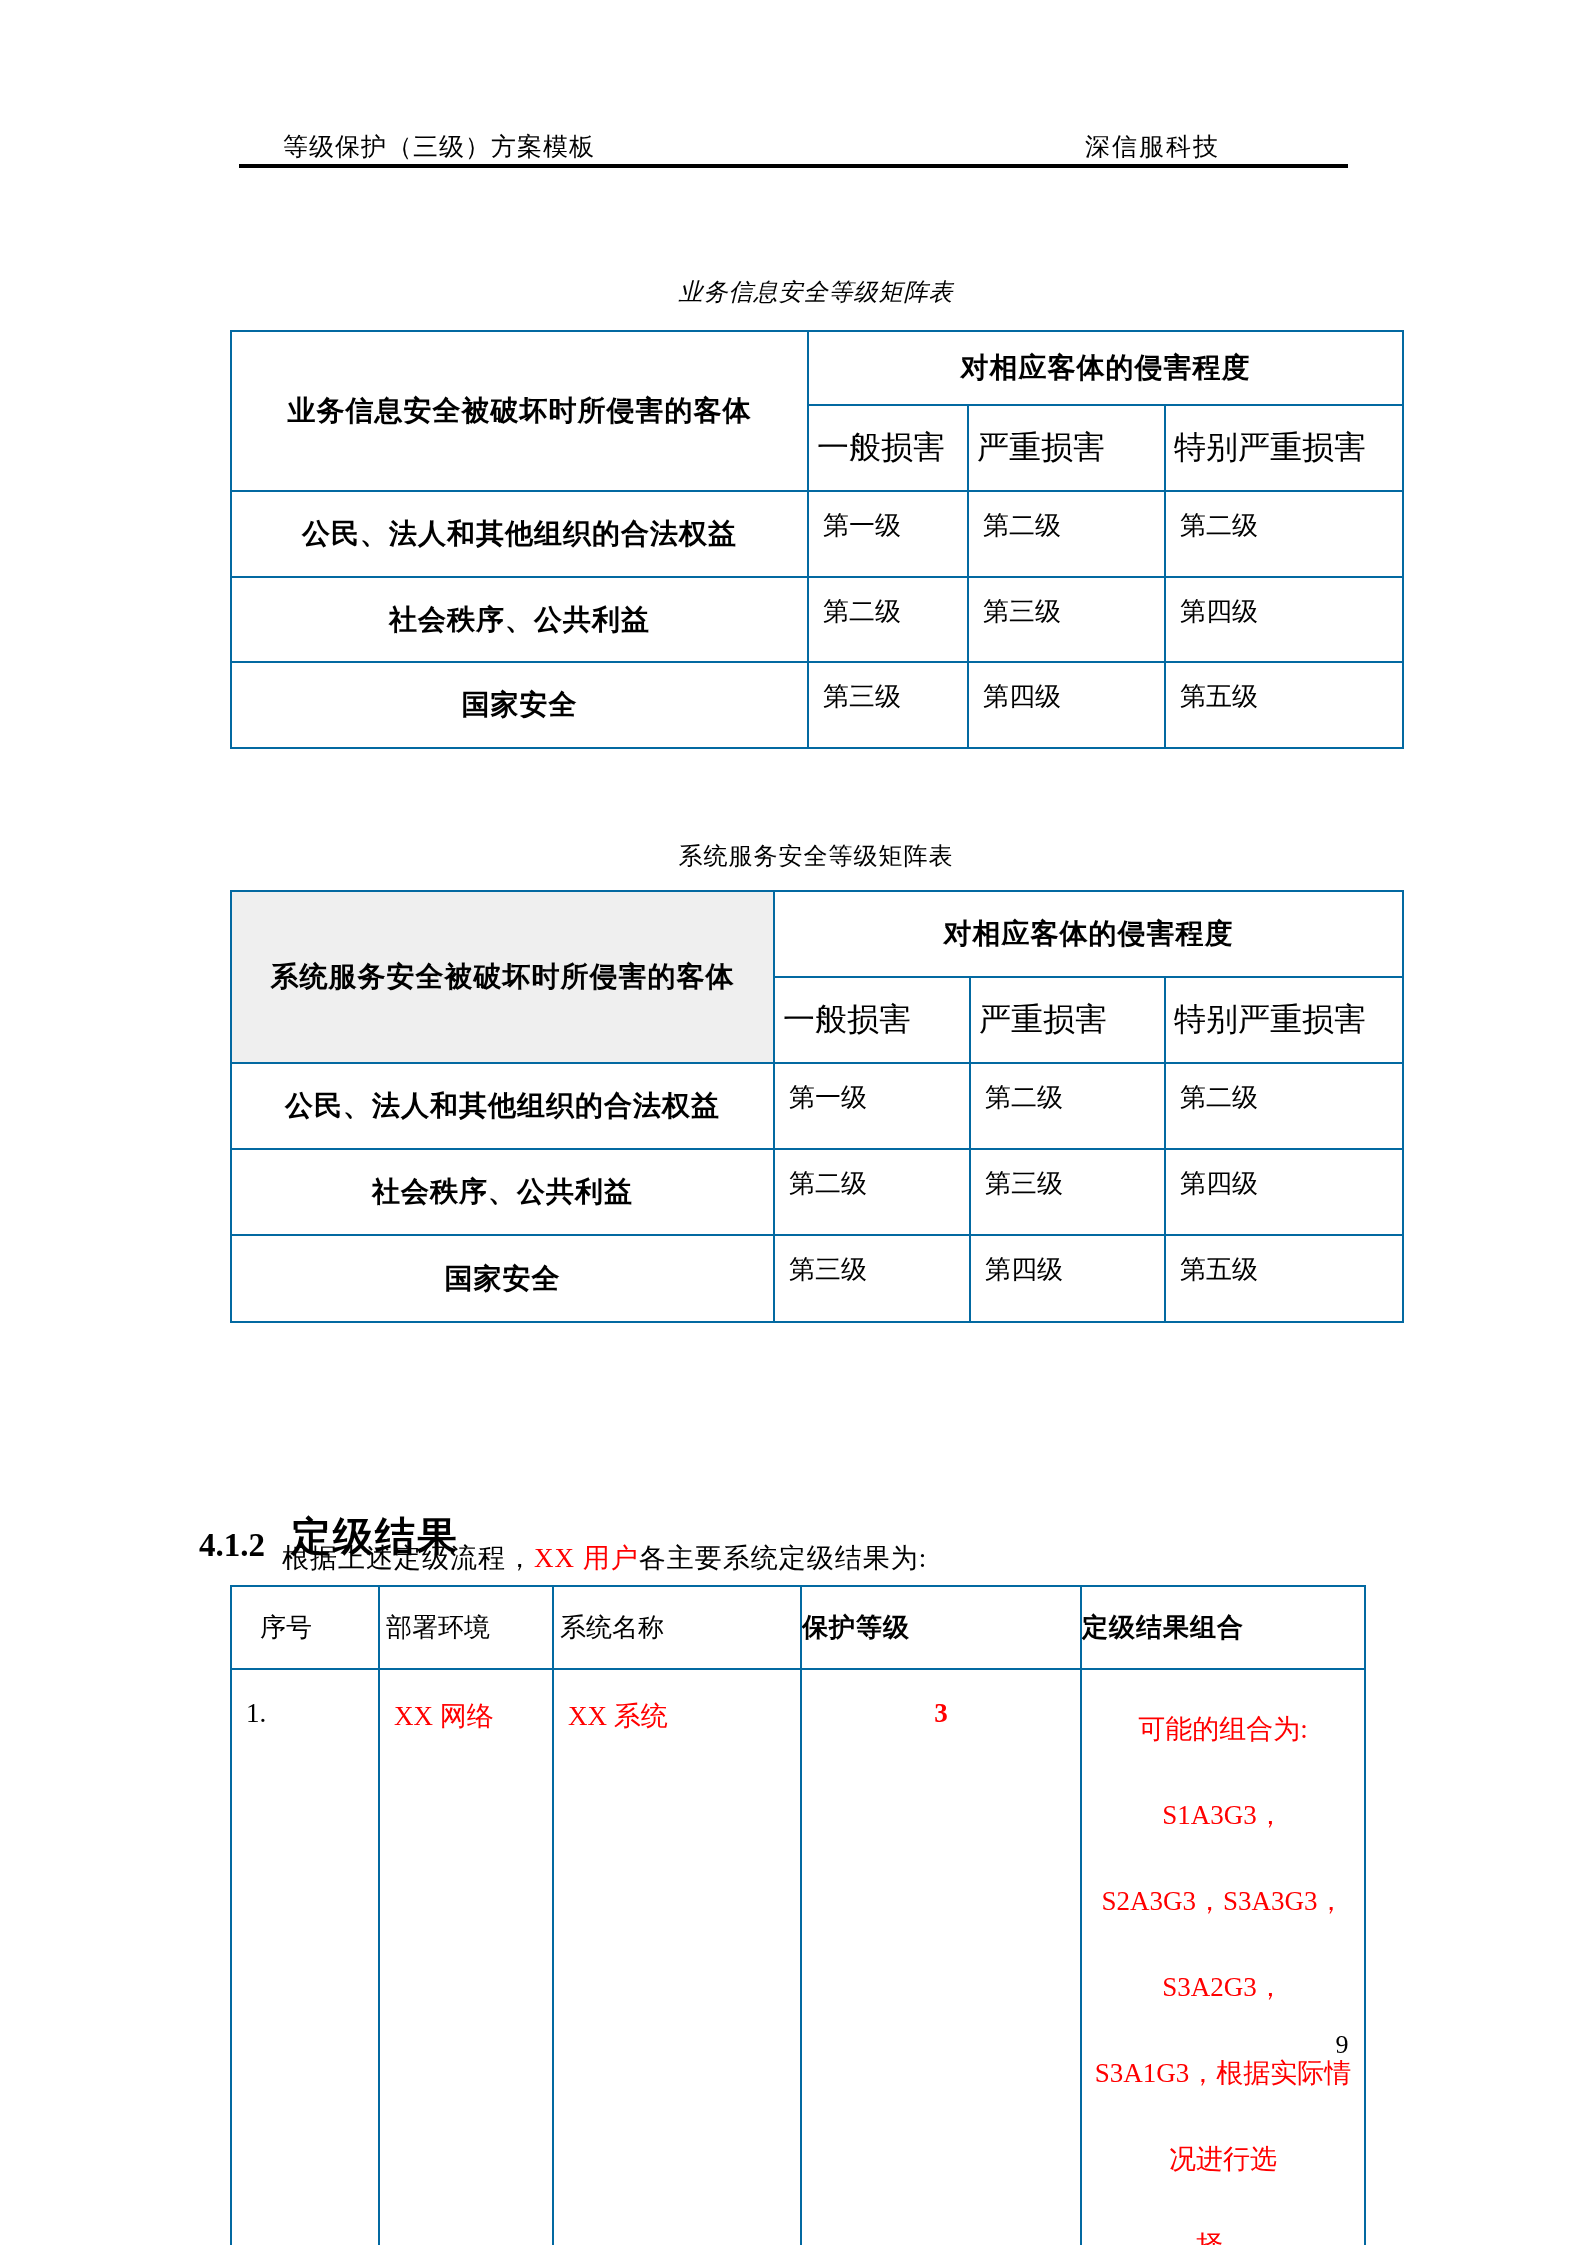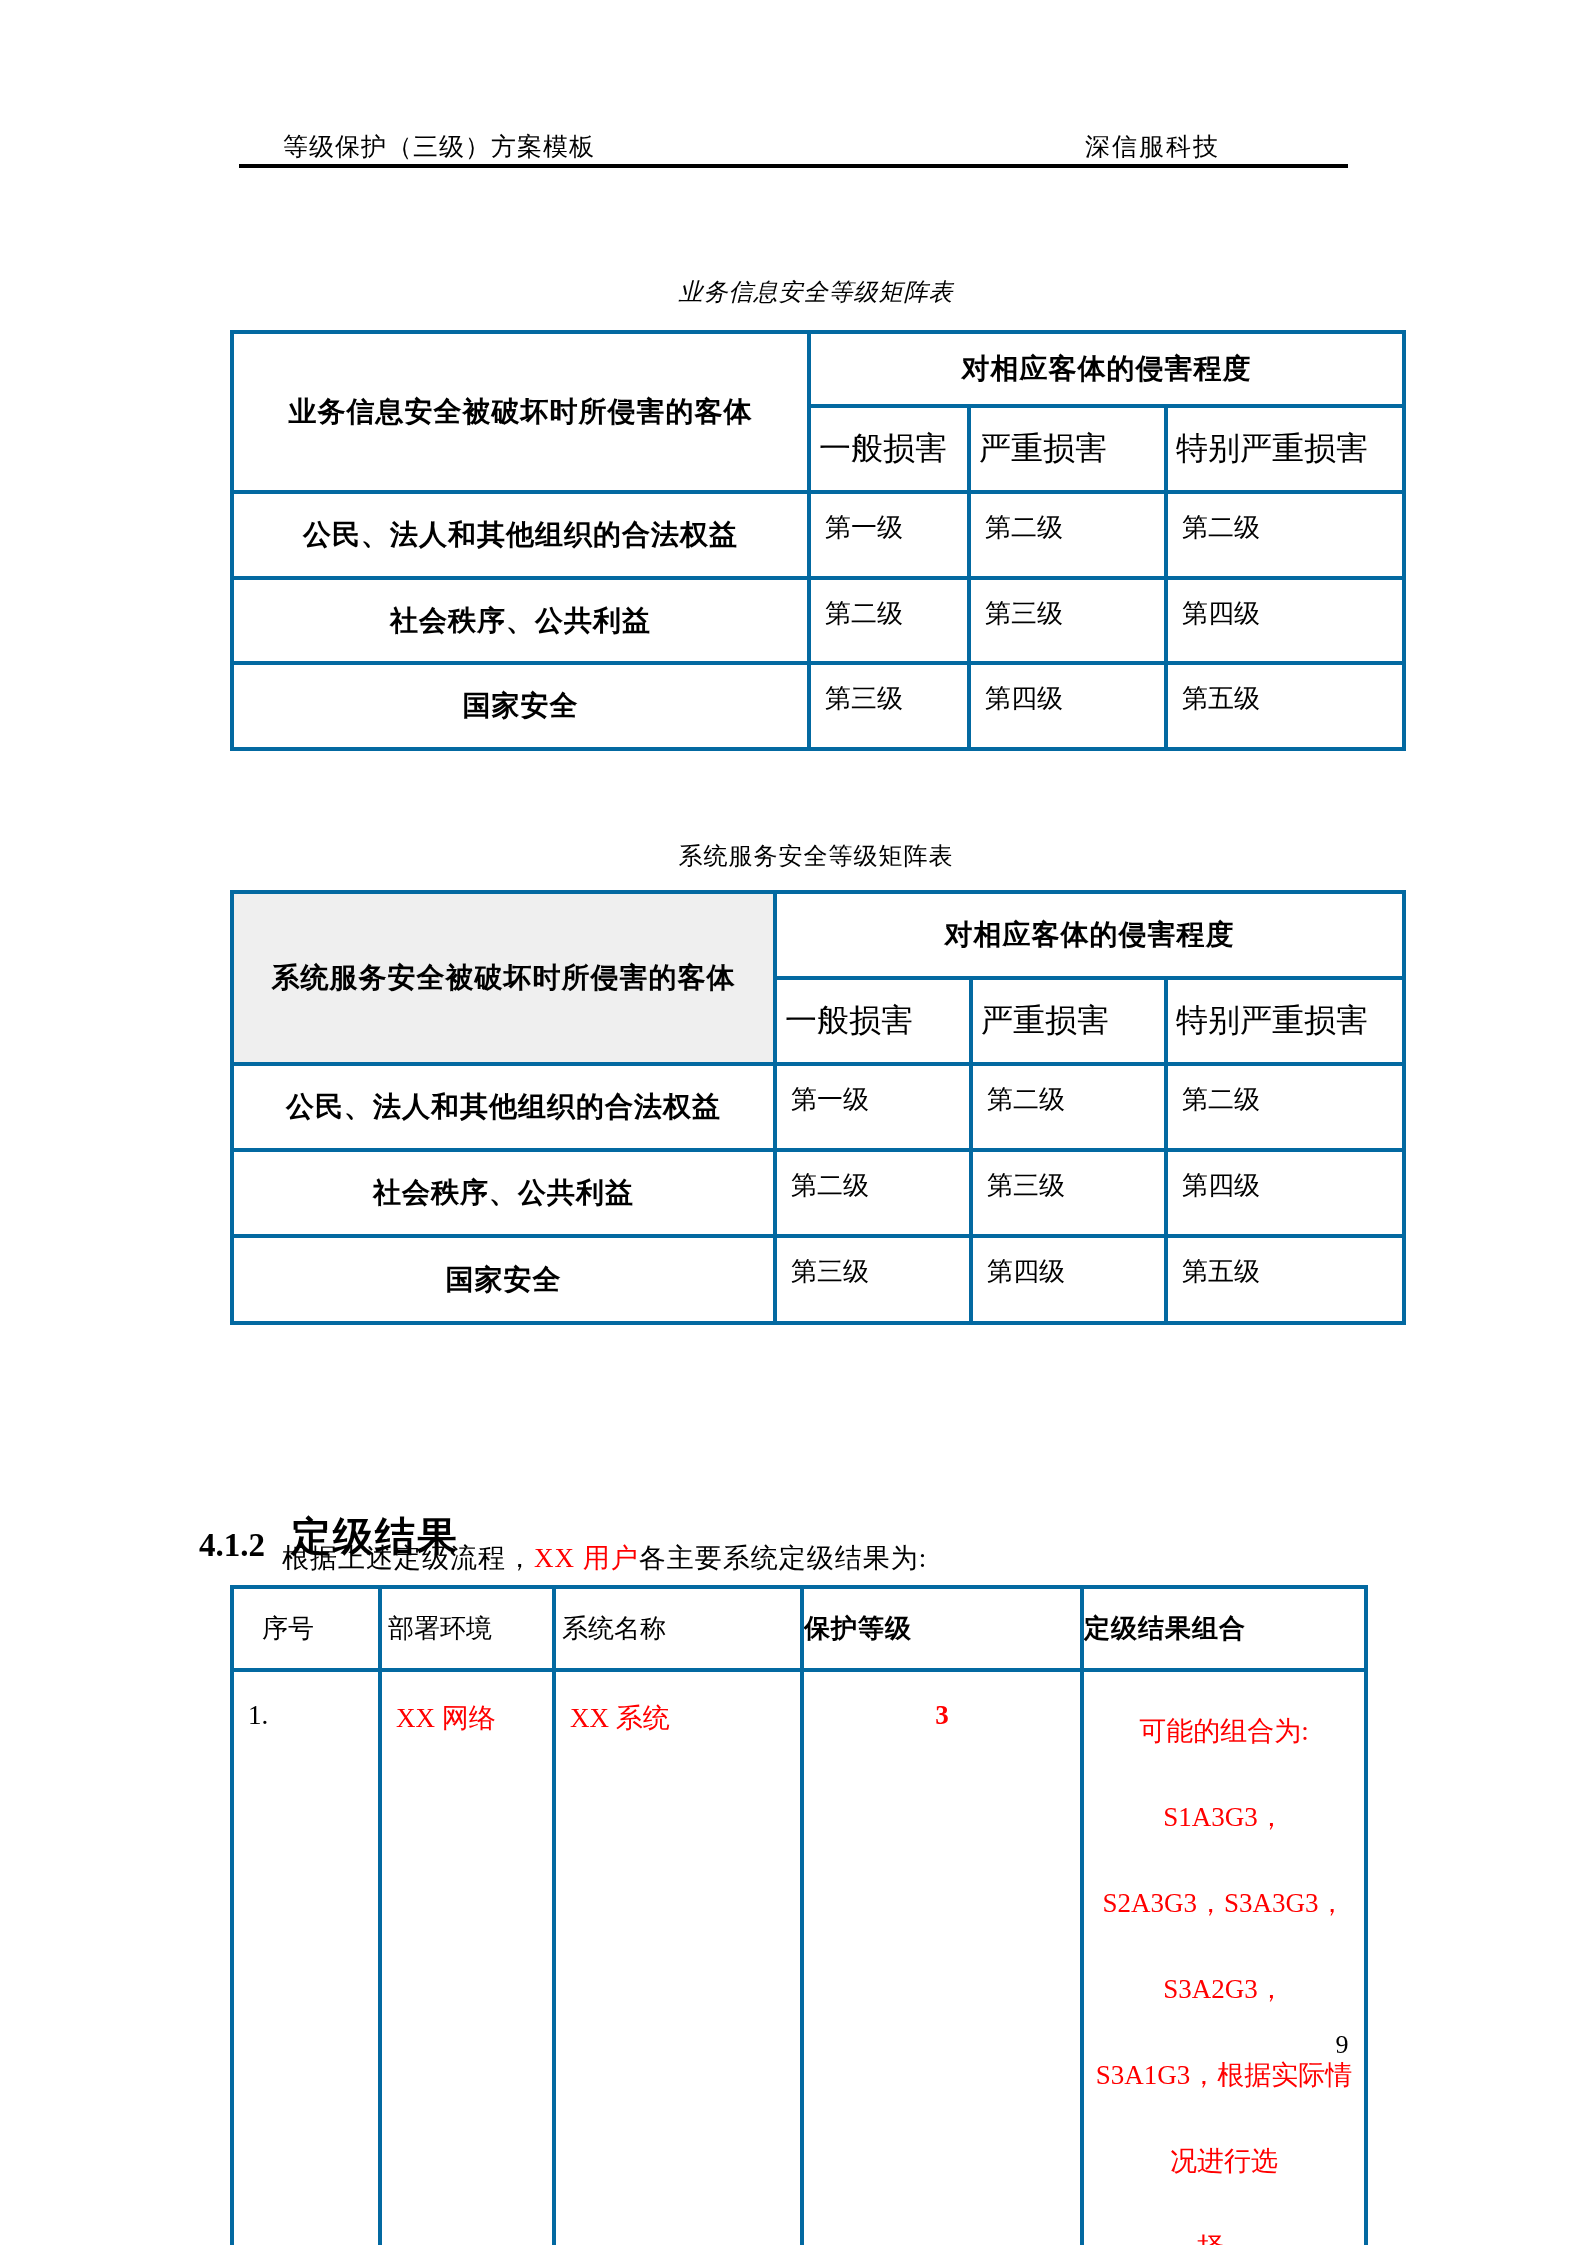--- a/index.html
+++ b/index.html
@@ -15,21 +15,21 @@
   .hdr-right{left:1085px;top:130px;font-size:25px;letter-spacing:2px;}
   .hdr-rule{left:239px;top:164px;width:1109px;height:4px;background:#000;}
 
   
   .caption{left:230px;width:1172px;text-align:center;font-size:24px;letter-spacing:1px;}
   .cap1{top:276px;font-style:italic;}
   .cap2{top:840px;}
 
   
   table{border-collapse:collapse;table-layout:fixed;position:absolute;background:#fff;}
-  td{border:4px solid #0369a1;padding:0;box-sizing:border-box;overflow:hidden;}
+  td{border:2px solid #0369a1;padding:0;box-sizing:border-box;overflow:hidden;}
 
   
   .t1{left:230px;top:330px;width:1172px;}
   .t2{left:230px;top:890px;width:1172px;}
   .rowhead{font-weight:bold;font-size:28px;text-align:center;vertical-align:middle;letter-spacing:1px;}
   .grouphead{font-weight:bold;font-size:28px;text-align:center;vertical-align:middle;letter-spacing:1px;}
   .subhead{font-size:32px;text-align:left;padding-left:8px;vertical-align:middle;}
   .rlabel{font-weight:bold;font-size:28px;text-align:center;vertical-align:middle;letter-spacing:1px;margin-left:39px;}
   .val{font-size:26px;text-align:left;vertical-align:top;padding:16px 0 0 14px;}
   .shaded{background:#efefef;}

